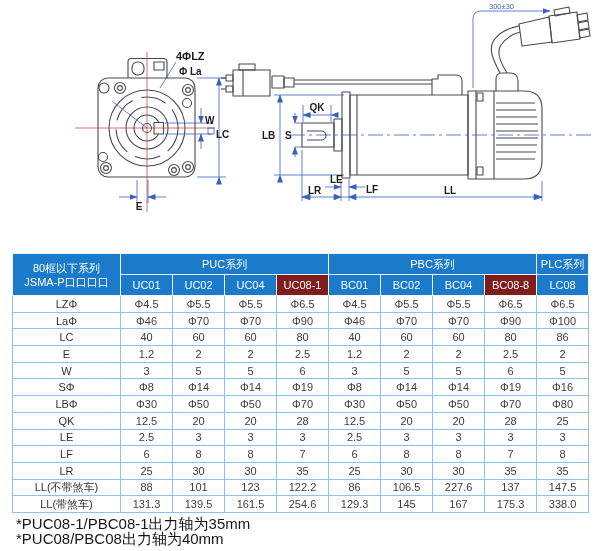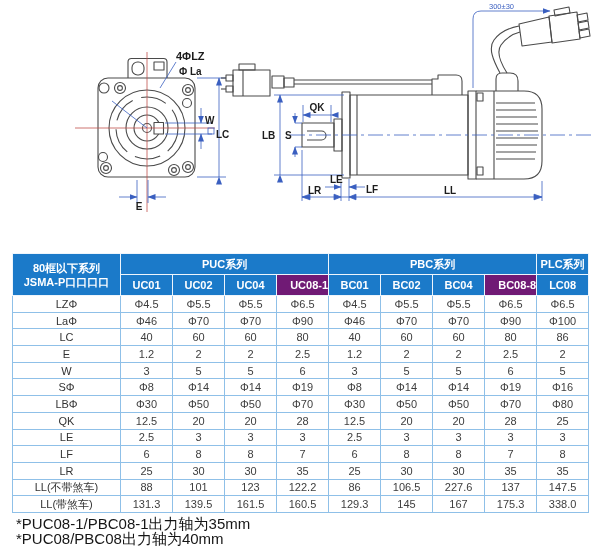--- a/index.html
+++ b/index.html
@@ -3,23 +3,23 @@
 <meta charset="utf-8">
 <style>
   html,body{margin:0;padding:0;background:#fff;}
   .page{position:relative;width:600px;height:551px;background:#fff;overflow:hidden;
         font-family:"Liberation Sans","DejaVu Sans",sans-serif;}
   .diagram{position:absolute;left:0;top:0;}
   table.spec{position:absolute;left:12px;top:253px;width:576px;border-collapse:collapse;
              table-layout:fixed;font-size:11px;}
   table.spec th,table.spec td{border:1px solid #8fc0e8;text-align:center;vertical-align:middle;
              padding:0;color:#3d3d3d;font-weight:normal;overflow:hidden;white-space:nowrap;}
-  table.spec thead th{background:#1b7ac9;color:#fff;font-weight:bold;border:1px solid #eef5fc;
+  table.spec thead th{background:#1b7ac9;color:#fff;font-weight:normal;border:1px solid #eef5fc;
              height:20px;}
-  table.spec thead th.dark{background:#701a75;text-align:right;}
+  table.spec thead th.dark{background:#7f1d1d;}
   table.spec thead th.corner{line-height:14px;}
   table.spec tbody td,table.spec tbody th{height:15.7px;background:#fff;}
   table.spec tbody th{color:#333;margin-top:25px;}
   .footnotes{position:absolute;left:16px;top:516px;font-size:15px;color:#161616;line-height:15px;}
   svg text{font-family:"Liberation Sans","DejaVu Sans",sans-serif;}
   .dimtxt{font-size:10px;font-weight:bold;fill:#1c1c1c;}
   .bluetxt{font-size:7.5px;fill:#3a5fc0;}
 </style>
 </head>
 <body>
@@ -365,21 +365,21 @@
           <td>106.5</td>
           <td>227.6</td>
           <td>137</td>
           <td>147.5</td>
         </tr>
         <tr>
           <th>LL(带煞车)</th>
           <td>131.3</td>
           <td>139.5</td>
           <td>161.5</td>
-          <td>160.5</td>
+          <td>254.6</td>
           <td>129.3</td>
           <td>145</td>
           <td>167</td>
           <td>175.3</td>
           <td>338.0</td>
         </tr>
       </tbody>
     </table>
 
   <div class="footnotes">

